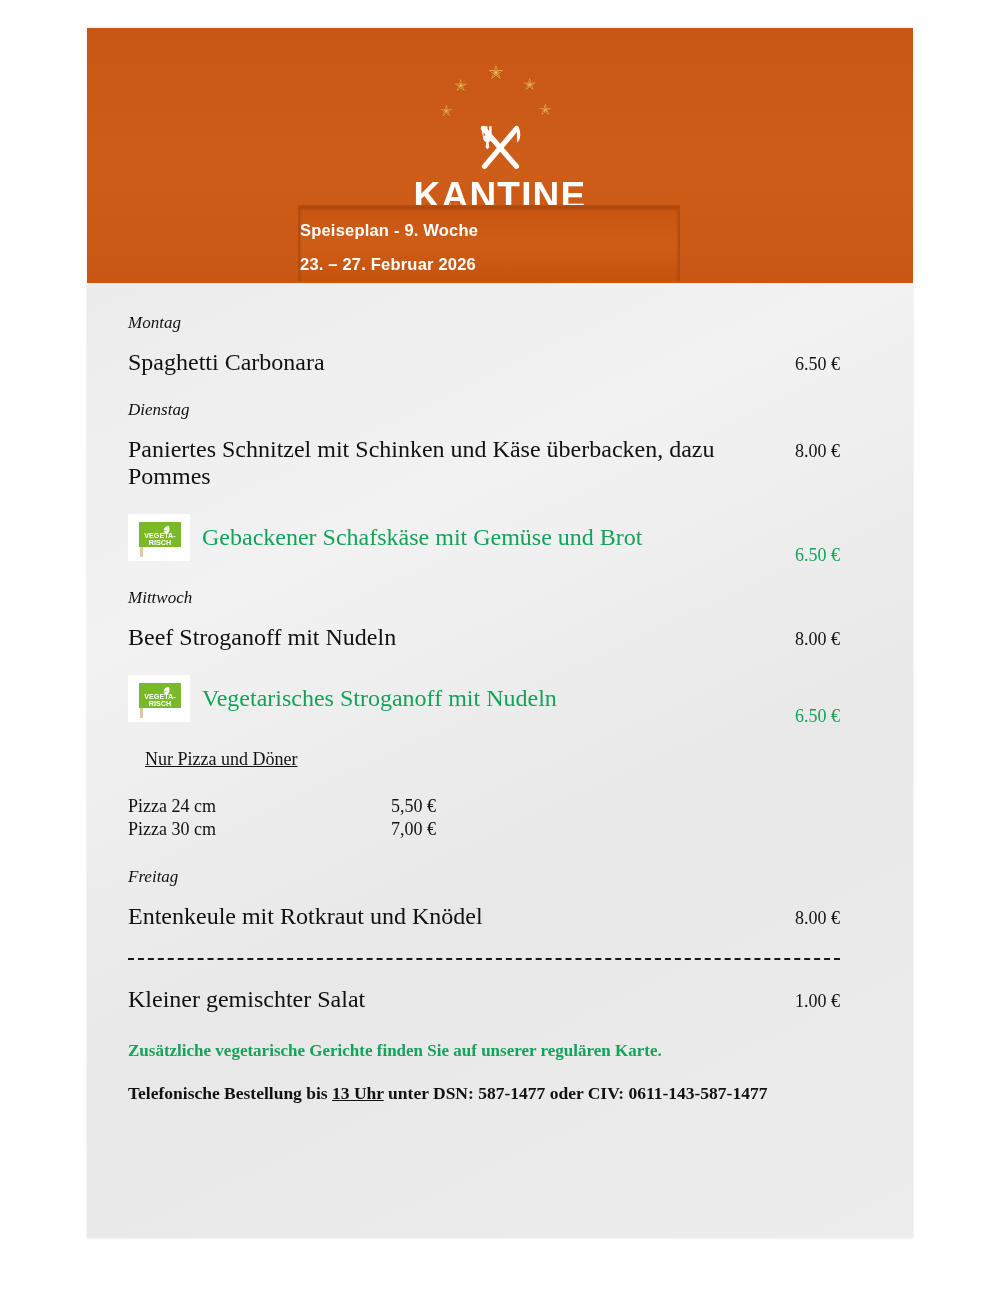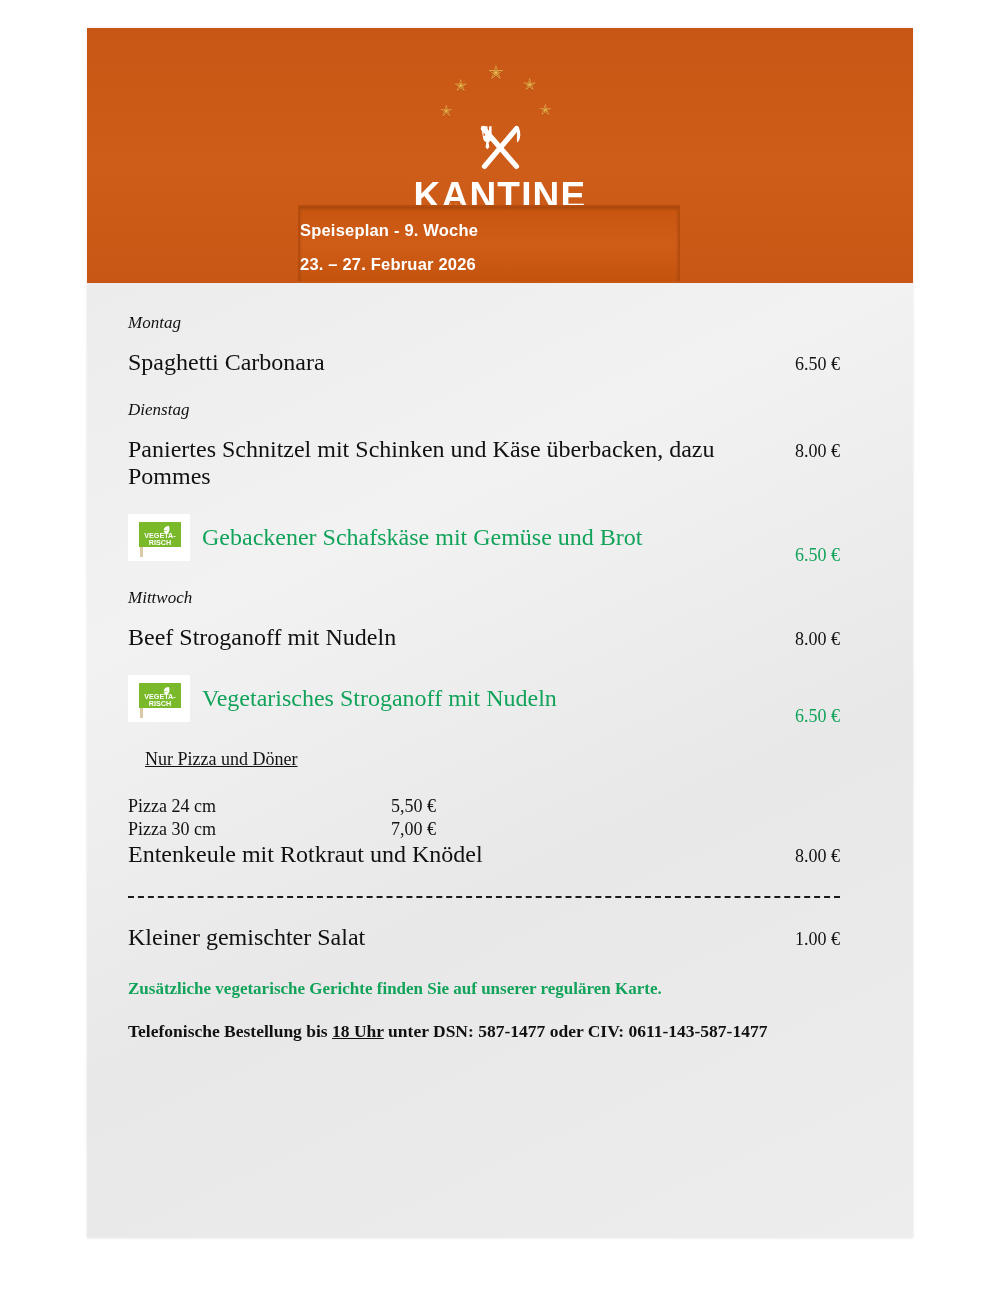--- a/index.html
+++ b/index.html
@@ -283,31 +283,32 @@
       <div><span class="underline-head">Nur Pizza und Döner</span></div>
       <div class="pizza-row">
         <span class="pname">Pizza 24 cm</span>
         <span class="pprice">5,50 €</span>
       </div>
       <div class="pizza-row">
         <span class="pname">Pizza 30 cm</span>
         <span class="pprice">7,00 €</span>
       </div>
 
+      <div class="day sp-top">Freitag</div>
       <div class="row">
         <span class="name">Entenkeule mit Rotkraut und Knödel</span>
         <span class="price">8.00 €</span>
       </div>
 
       <hr class="divider">
 
       <div class="row">
         <span class="name">Kleiner gemischter Salat</span>
         <span class="price">1.00 €</span>
       </div>
 
       <p class="note">Zusätzliche vegetarische Gerichte finden Sie auf unserer regulären Karte.</p>
 
-      <p class="phone"><span>Telefonische Bestellung bis </span><u>18 Uhr</u><span> unter DSN: 587-1477 oder CIV: 0611-143-587-1477</span></p>
+      <p class="phone"><span>Telefonische Bestellung bis </span><u>13 Uhr</u><span> unter DSN: 587-1477 oder CIV: 0611-143-587-1477</span></p>
 
     </div>
   </div>
 </div>
 
 </body></html>

